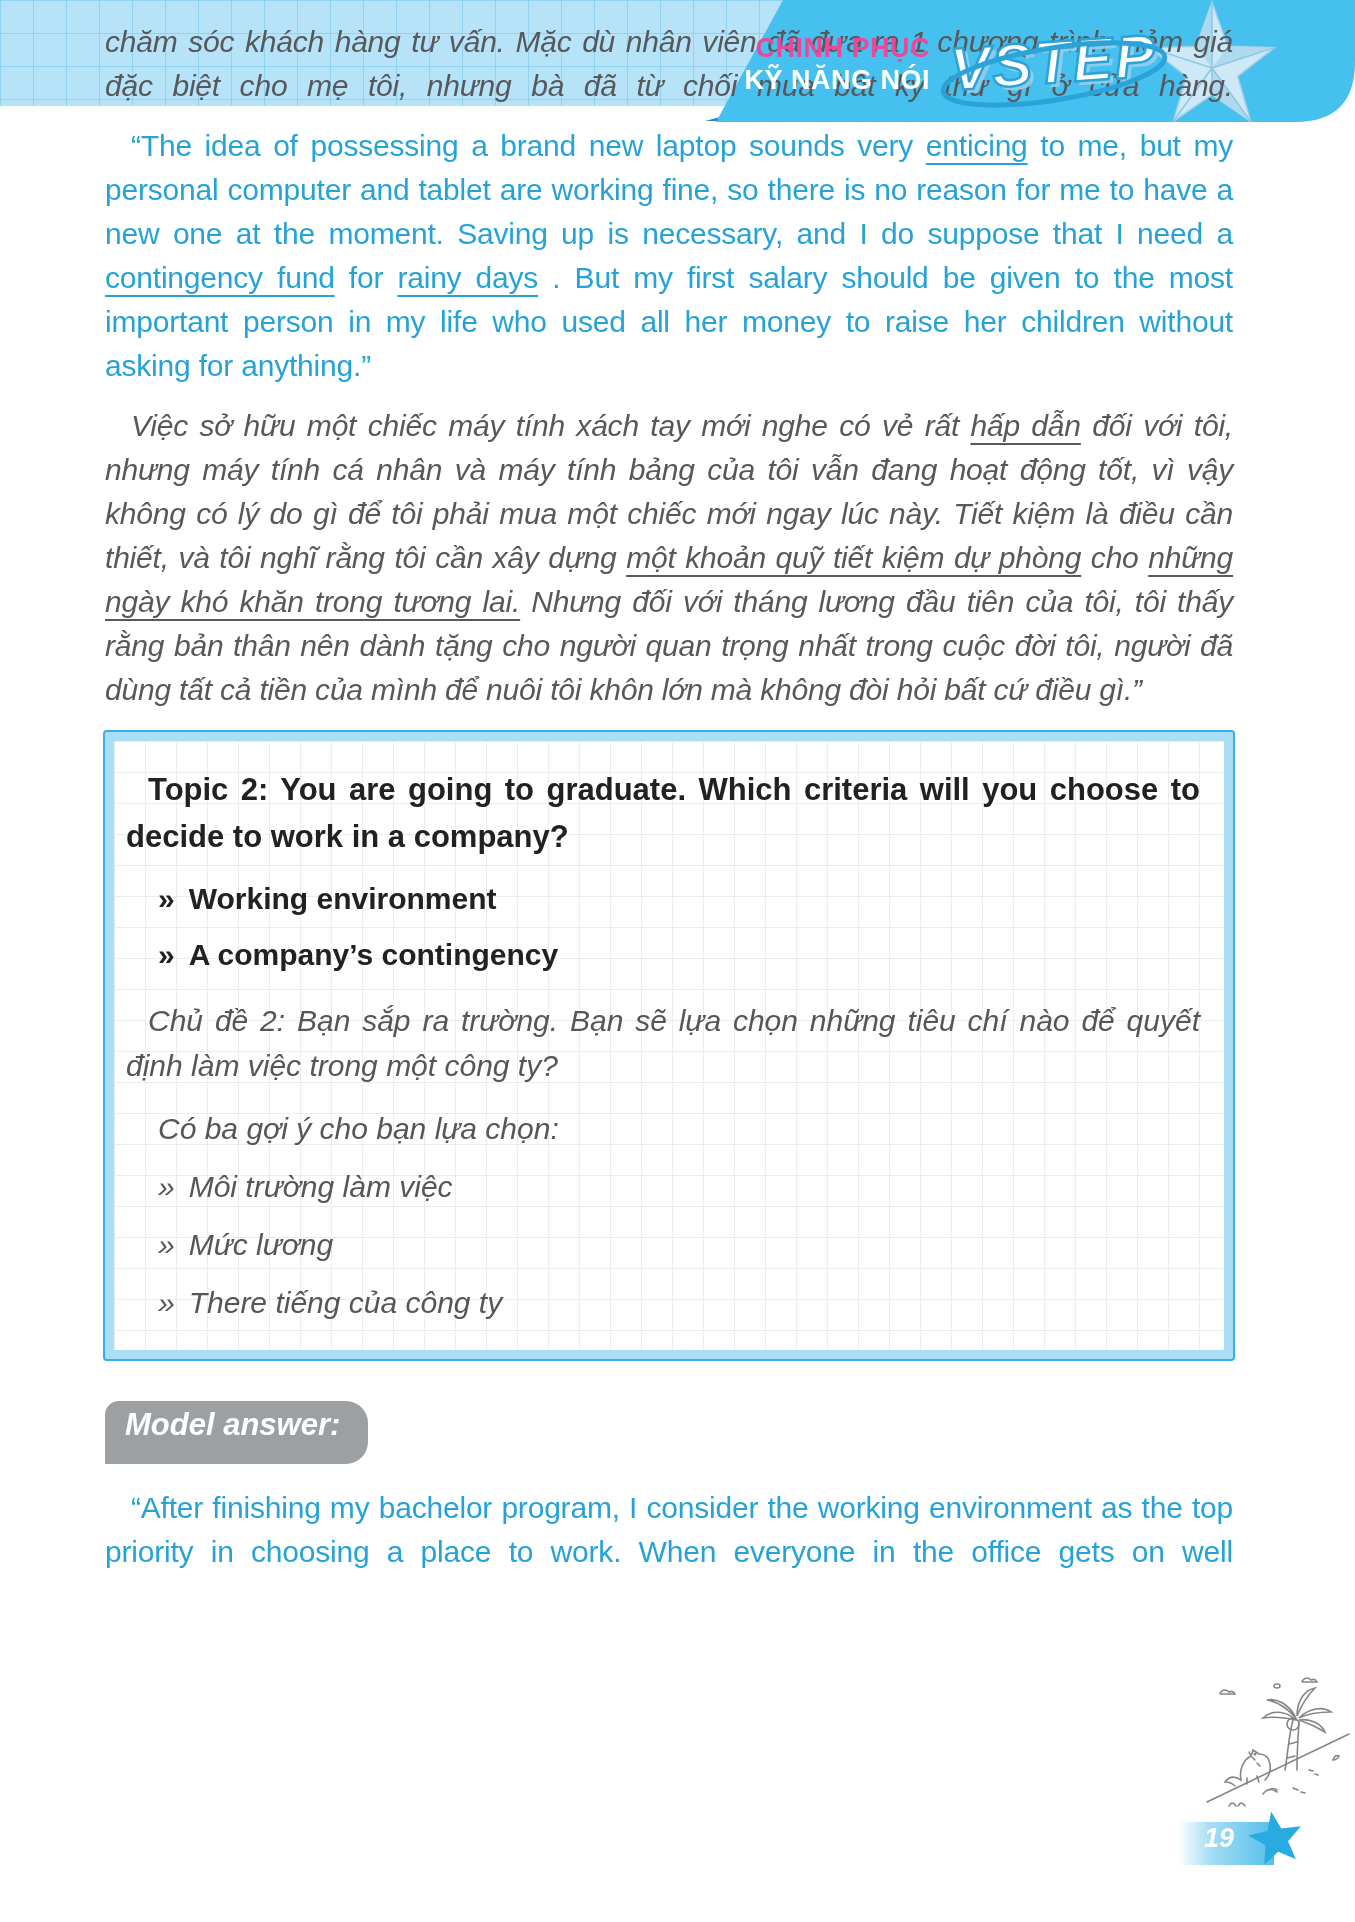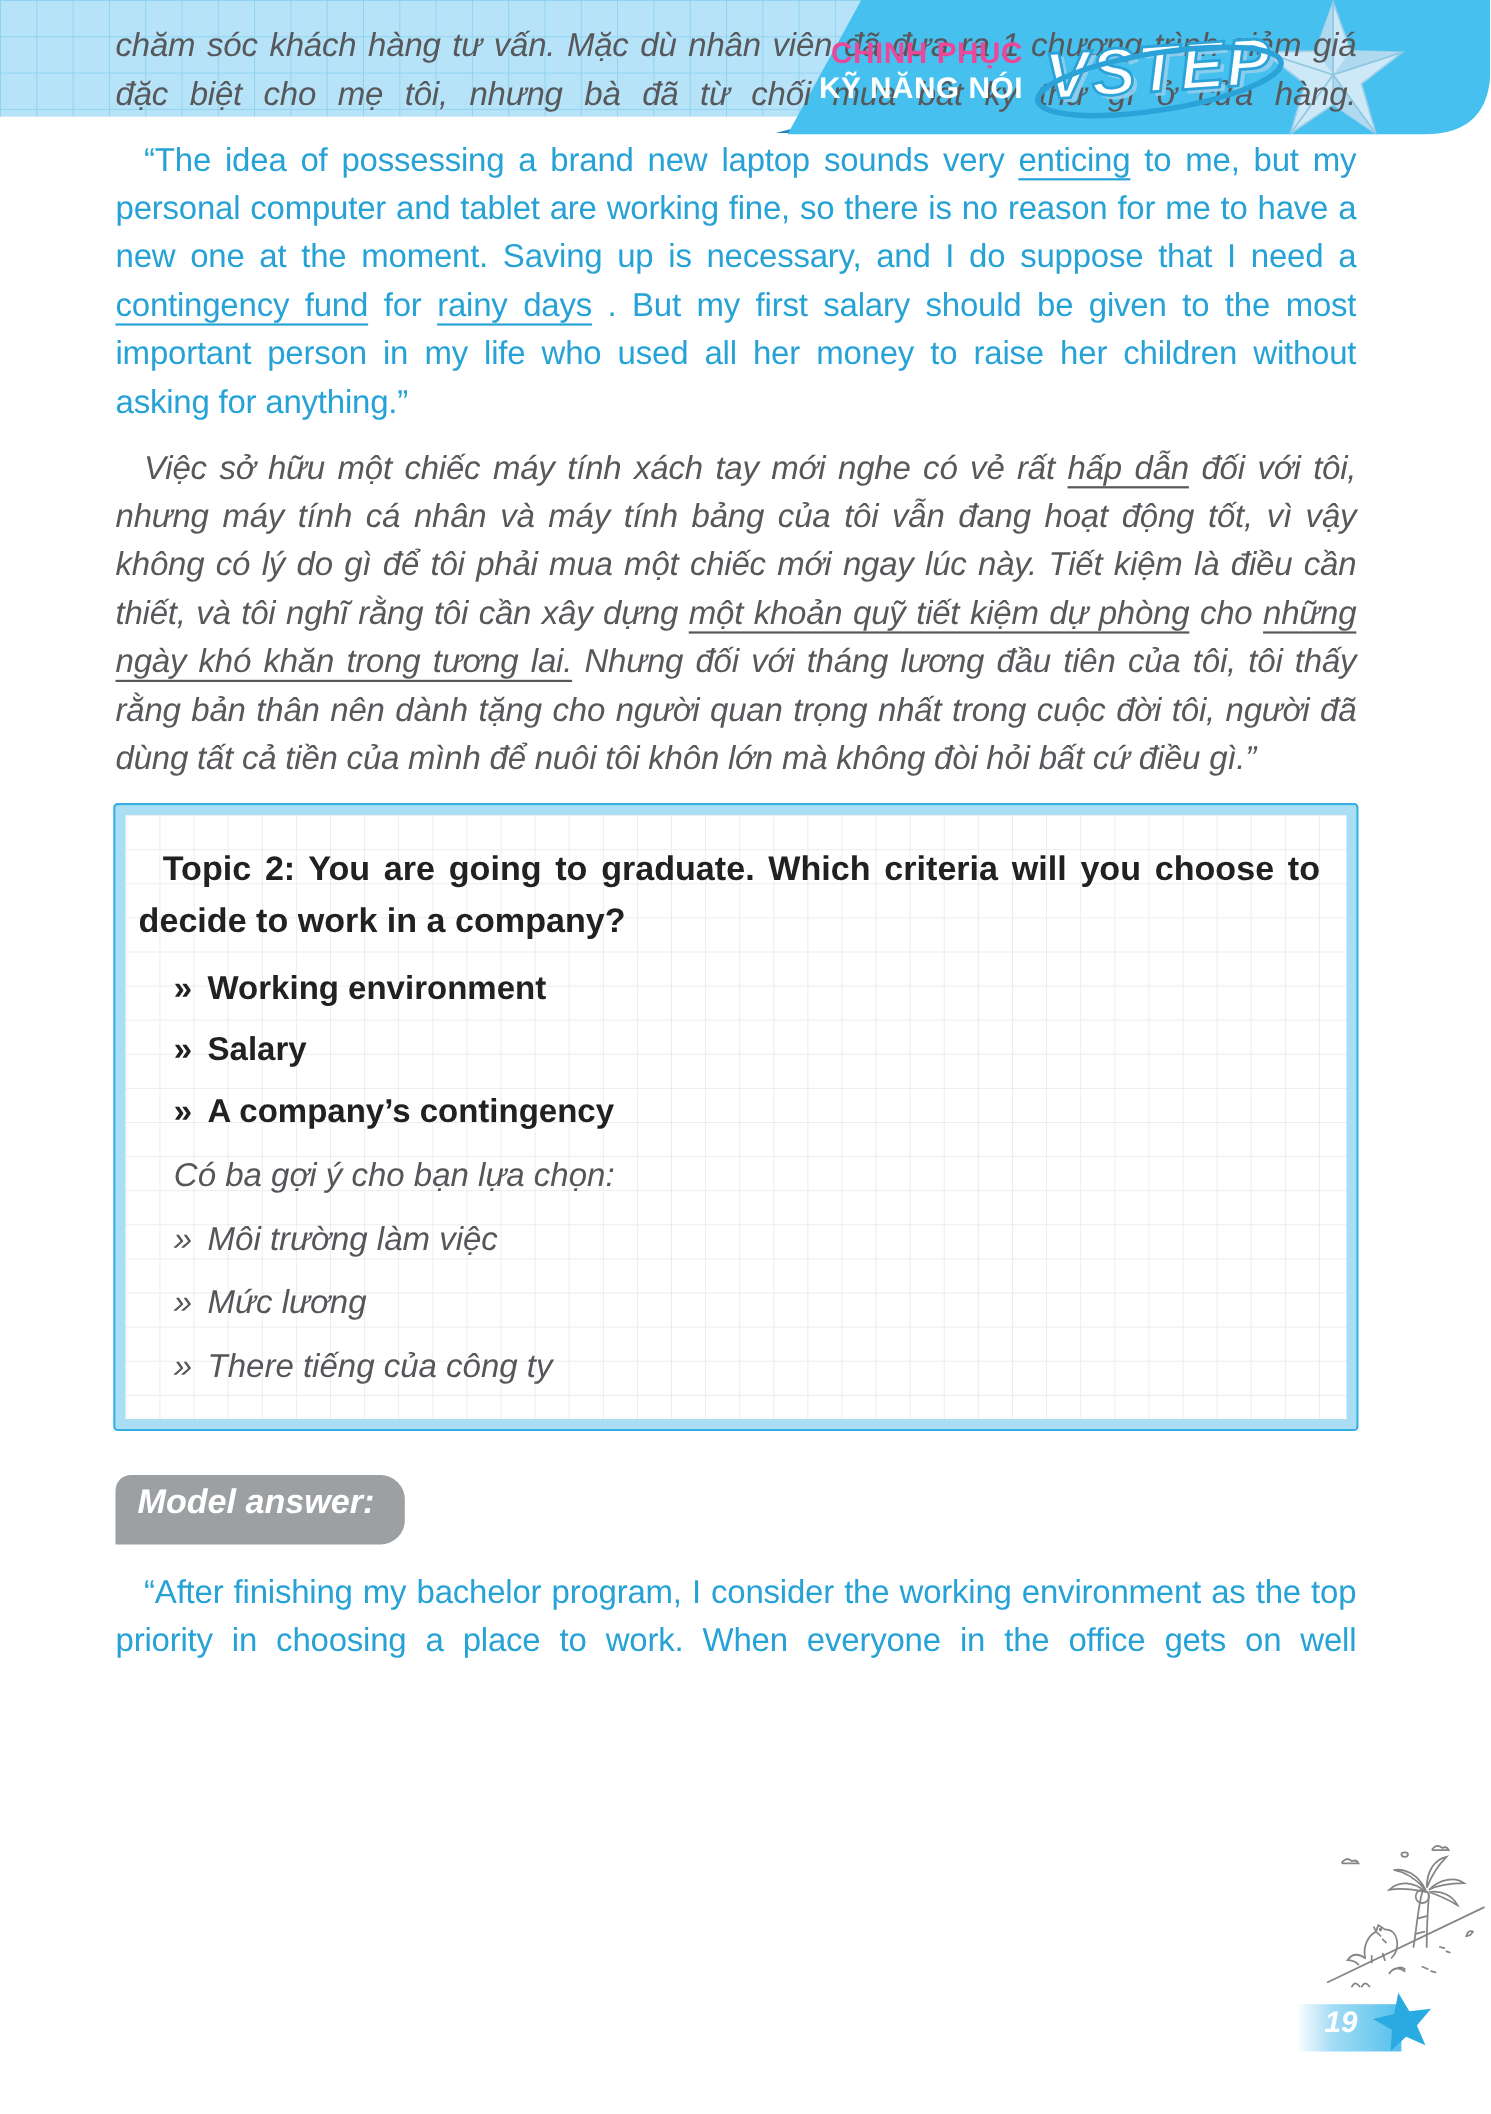--- a/index.html
+++ b/index.html
@@ -128,26 +128,24 @@
     <p class="p p-vi mt indent"><span>Việc sở hữu một chiếc máy tính xách tay mới nghe có vẻ rất </span><span class="ul">hấp dẫn</span><span> đối với tôi, nhưng máy tính cá nhân và máy tính bảng của tôi vẫn đang hoạt động tốt, vì vậy không có lý do gì để tôi phải mua một chiếc mới ngay lúc này. Tiết kiệm là điều cần thiết, và tôi nghĩ rằng tôi cần xây dựng </span><span class="ul">một khoản quỹ tiết kiệm dự phòng</span><span> cho </span><span class="ul">những ngày khó khăn trong tương lai.</span><span> Nhưng đối với tháng lương đầu tiên của tôi, tôi thấy rằng bản thân nên dành tặng cho người quan trọng nhất trong cuộc đời tôi, người đã dùng tất cả tiền của mình để nuôi tôi khôn lớn mà không đòi hỏi bất cứ điều gì.”</span></p>
 
     <div class="topic-box">
       <p class="box-title">Topic 2: You are going to graduate. Which criteria will you choose to decide to work in a company?</p>
 
 
       <div class="box-line">
         <span class="bullet">»</span><span>Working environment</span>
       </div>
       <div class="box-line">
-        <span class="bullet">»</span><span>Salary</span>
-      </div>
-      <div class="box-line">
         <span class="bullet">»</span><span>A company’s contingency</span>
       </div>
 
+      <p class="box-vi-title">Chủ đề 2: Bạn sắp ra trường. Bạn sẽ lựa chọn những tiêu chí nào để quyết định làm việc trong một công ty?</p>
 
       <div class="box-vi-line">Có ba gợi ý cho bạn lựa chọn:</div>
 
       <div class="box-vi-line">
         <span class="bullet">»</span><span>Môi trường làm việc</span>
       </div>
       <div class="box-vi-line">
         <span class="bullet">»</span><span>Mức lương</span>
       </div>
       <div class="box-vi-line">

